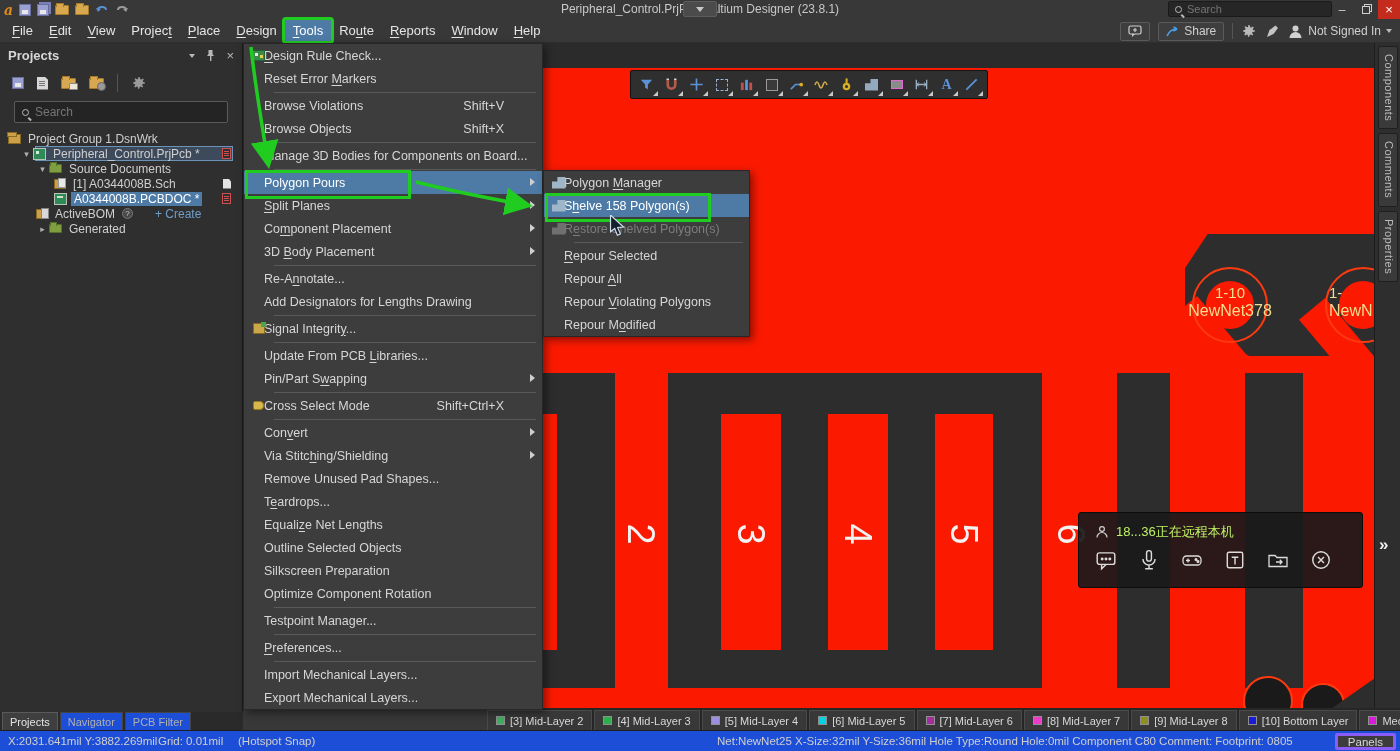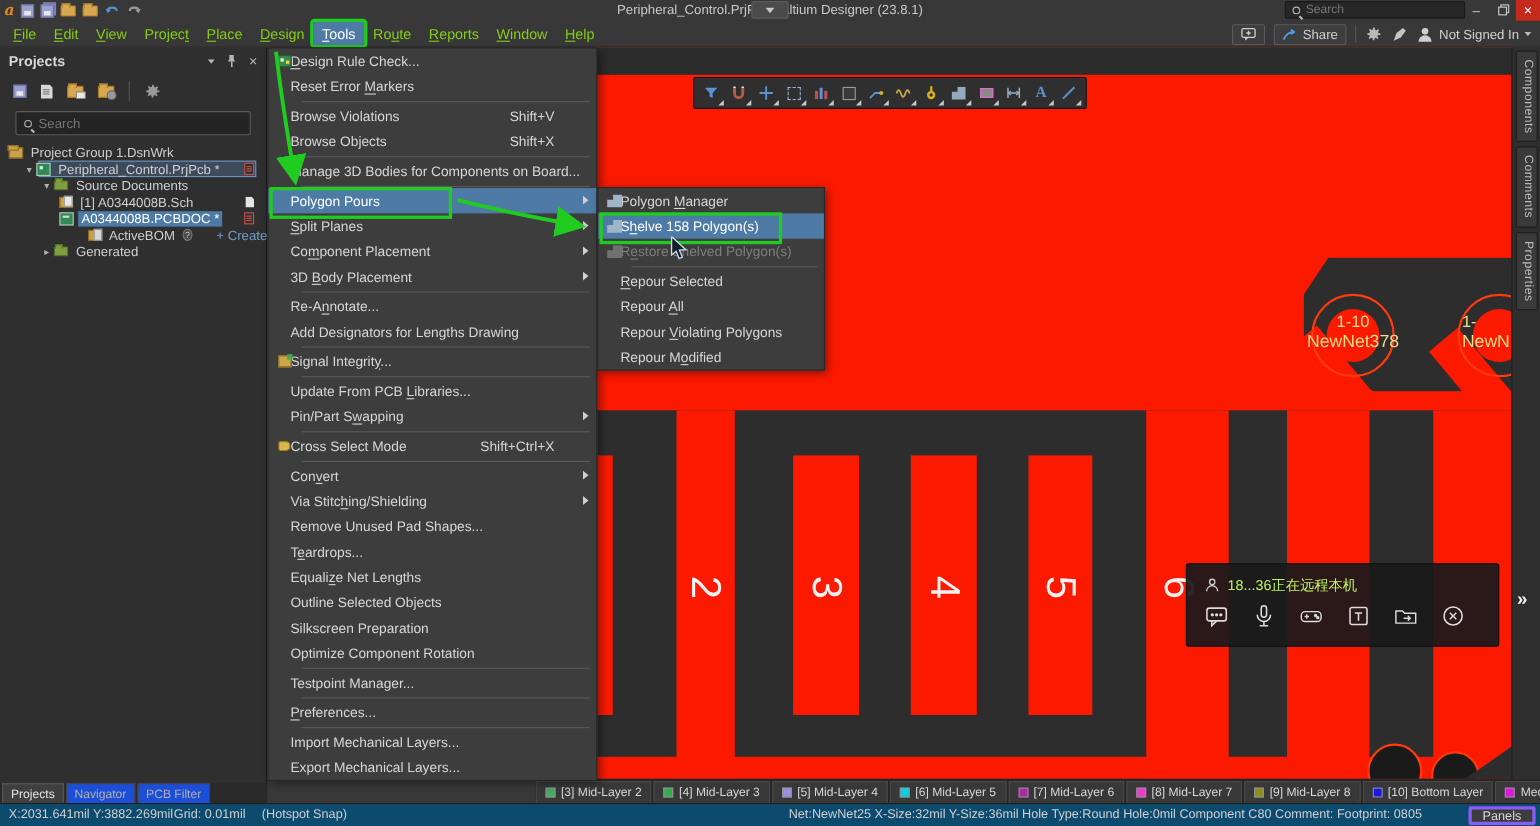--- a/index.html
+++ b/index.html
@@ -29,21 +29,21 @@
   .mag::after{content:'';position:absolute;left:6px;top:7px;width:4px;height:1.5px;background:#b8b8b8;transform:rotate(45deg);transform-origin:0 0;}
   .winbtn{position:absolute;top:0;height:19px;width:24px;display:flex;align-items:center;justify-content:center;color:#cfcfcf;font-size:12px;}
   .wb-min{left:1330px;}
   .wb-max{left:1354px;}
   .wb-max .rest{width:8px;height:8px;border:1px solid #cfcfcf;box-shadow:2px -2px 0 -1px #383838,2px -2px 0 0 #cfcfcf;}
   .wb-close{left:1378px;width:22px;background:#c42b1c;color:#fff;font-size:13px;}
 
   
   .menubar{position:absolute;left:0;top:19px;width:1400px;height:24px;background:#383838;display:flex;align-items:center;z-index:30;border-bottom:1px solid #2e2e2e;}
   .mb-items{display:flex;padding-left:4px;}
-  .mb-item{padding:3px 8px;font-size:13px;color:#84cc16;border-radius:1px;}
+  .mb-item{padding:3px 8px;font-size:13px;color:#e5e5e5;border-radius:1px;}
   .mb-item u{text-decoration:underline;text-underline-offset:2px;}
   .mb-item.active{background:var(--sel);outline:3px solid var(--green);color:#fff;}
   .mb-right{position:absolute;right:8px;top:1px;display:flex;align-items:center;gap:8px;height:22px;}
   .mb-btn{border:1px solid #5a5a5a;background:#3e3e3e;border-radius:2px;height:19px;display:flex;align-items:center;gap:5px;padding:0 7px;color:#d0d0d0;font-size:12px;}
   .mb-sep{width:1px;height:16px;background:#555;}
   .signin{display:flex;align-items:center;gap:5px;color:#d0d0d0;font-size:12px;}
   .dca{width:0;height:0;border-left:3.5px solid transparent;border-right:3.5px solid transparent;border-top:4px solid #b8b8b8;}
 
   
   .leftpanel{position:absolute;left:0;top:43px;width:243px;height:669px;background:#2f2f2f;border-right:1px solid #1c1c1c;z-index:20;}
@@ -125,21 +125,21 @@
   .rightstrip{position:absolute;left:1374px;top:43px;width:26px;height:665px;background:#2e2e2e;border-left:1px solid #1c1c1c;z-index:15;}
   .rtab{margin:3px 0 4px 3px;width:20px;background:#3a3a3a;border:1px solid #1f1f1f;border-radius:2px;color:#bcbcbc;font-size:11px;writing-mode:vertical-rl;padding:7px 2px;text-align:center;letter-spacing:.5px;}
   .rchev{position:absolute;left:4px;top:492px;color:#f0f0f0;font-size:17px;font-weight:bold;}
 
   
   .layerbar{position:absolute;left:487px;top:708px;width:913px;height:22px;background:#262626;display:flex;align-items:flex-end;gap:2px;z-index:5;overflow:hidden;}
   .ltab{height:20px;background:#383838;border:1px solid #4a4a4a;border-bottom:none;display:flex;align-items:center;gap:5px;padding:0 8px;font-size:11px;color:#d8d8d8;white-space:nowrap;flex:0 0 auto;}
   .lsw{width:9px;height:9px;border:1px solid #909090;flex:0 0 auto;}
 
   
-  .statusbar{position:absolute;left:0;top:730px;width:1400px;height:21px;background:#0c4a6e;border-top:1px solid #1f1f1f;color:#cfcfcf;font-size:11.5px;z-index:30;}
+  .statusbar{position:absolute;left:0;top:730px;width:1400px;height:21px;background:#1d4ed8;border-top:1px solid #1f1f1f;color:#cfcfcf;font-size:11.5px;z-index:30;}
   .statusbar .seg{position:absolute;top:4px;white-space:nowrap;}
   .panelsbtn{position:absolute;right:4px;top:2px;height:17px;padding:0 10px;background:#3c3c3c;border:3px solid #8b5cf6;border-radius:2px;color:#d8d8d8;display:flex;align-items:center;font-size:11.5px;}
 
   
   .toolsmenu{position:absolute;left:243px;top:43px;width:300px;background:var(--menu);border:1px solid #272727;box-shadow:3px 3px 8px rgba(0,0,0,.45);z-index:40;padding:0;}
   .menuitem{position:relative;height:23px;display:flex;align-items:center;padding-left:20px;font-size:12.5px;color:#d6d6d6;white-space:nowrap;}
   .menuitem u{text-decoration:underline;text-underline-offset:2px;}
   .menuitem .sc{margin-left:auto;margin-right:38px;}
   .menuitem .subarrow{position:absolute;right:7px;top:7px;border-top:4.5px solid transparent;border-bottom:4.5px solid transparent;border-left:5px solid #cfcfcf;}
   .menuitem.hl{background:var(--sel);color:#fff;}
@@ -500,21 +500,21 @@
       <div class="trow" style="padding-left: 54px;">
         <span class="ti ti-sch"></span>
         <span class="lbl">[1] A0344008B.Sch</span>
         <span class="badge-doc"></span>
       </div>
       <div class="trow selected" style="padding-left: 54px;">
         <span class="ti ti-pcb"></span>
         <span class="lbl">A0344008B.PCBDOC *</span>
         <span class="badge-mod"></span>
       </div>
-      <div class="trow" style="padding-left: 80px;">
+      <div class="trow" style="padding-left: 36px;">
         <span class="ti ti-bom"></span>
         <span class="lbl">ActiveBOM</span>
         <span class="badge-help">?</span>
         <span class="t-action">+ Create</span>
       </div>
       <div class="trow" style="padding-left: 38px;">
         <span class="expander">▸</span>
         <span class="ti ti-folder"></span>
         <span class="lbl">Generated</span>
       </div>

